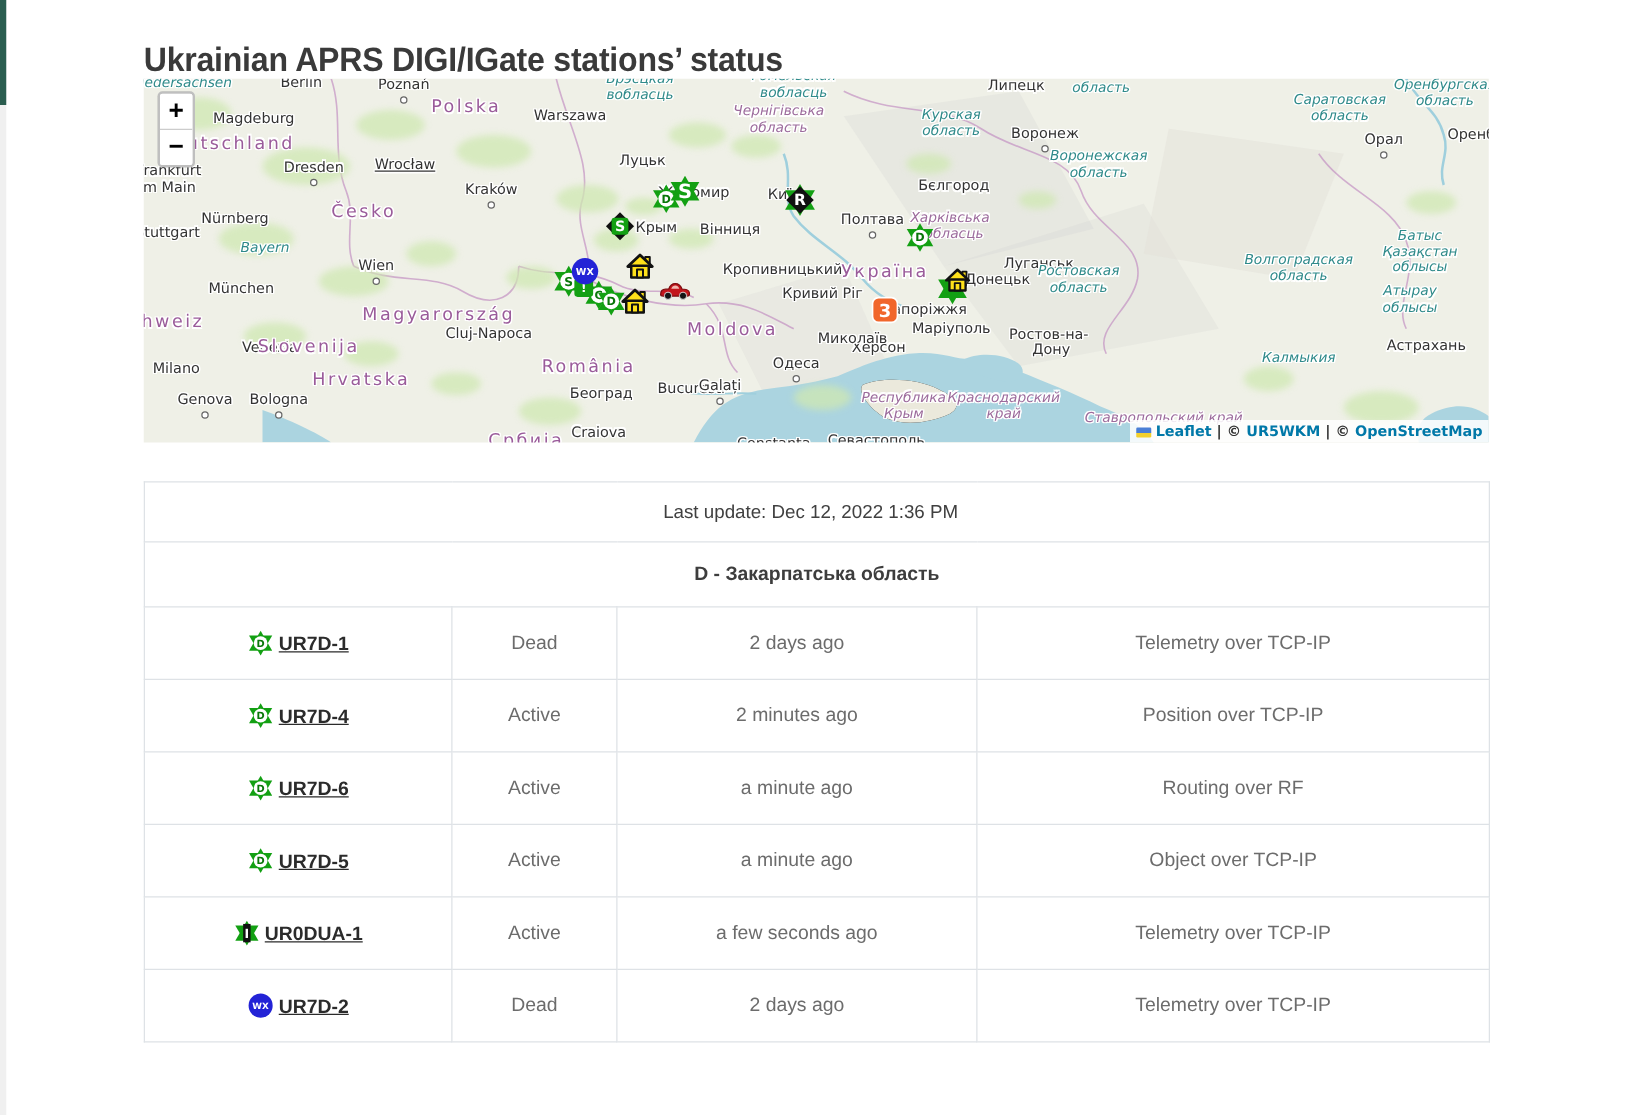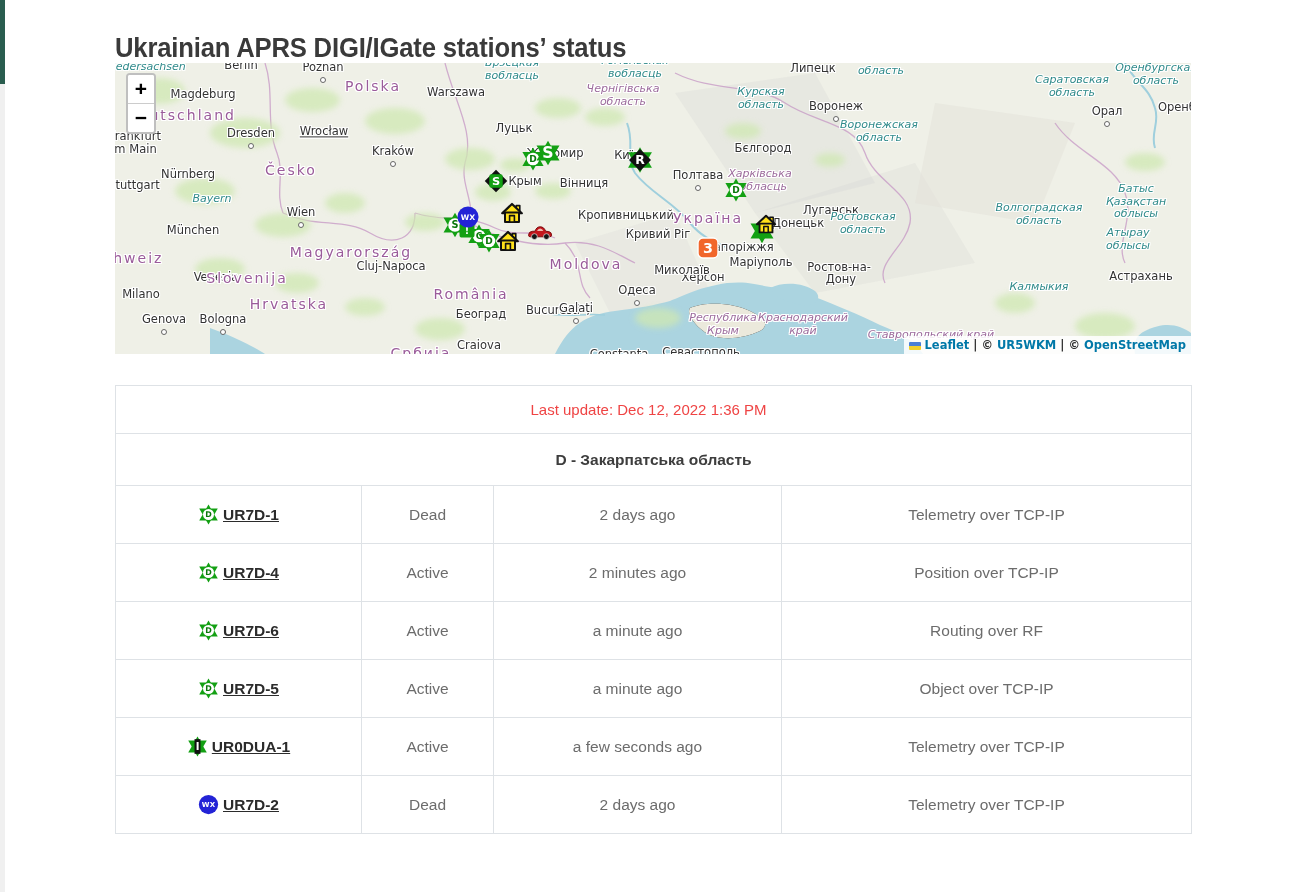--- a/index.html
+++ b/index.html
@@ -53,21 +53,21 @@
   .attribution a{color:#0078a8;text-decoration:none;cursor:pointer;}
   .flag{display:inline-block;width:12px;height:8px;vertical-align:-1px;margin-right:4px;
     background:linear-gradient(#4b7fd6 50%,#f3d02c 50%);border-radius:1px;}
   .sep{color:#333;}
   
   table.stations{
     width:1076px;margin-top:31px;border-collapse:collapse;table-layout:fixed;
     font-size:15.5px;color:#6c6c6c;
   }
   table.stations td,table.stations th{border:1px solid #dee2e6;text-align:center;}
-  td.update{height:45px;text-align:right;padding-right:11px;color:#ef4444;font-size:15px;}
+  td.update{height:45px;text-align:right;padding-right:11px;color:#404040;font-size:15px;}
   th{height:49px;font-weight:700;color:#3d3d3d;font-size:15.5px;}
   td.section{height:49px;font-weight:700;color:#3d3d3d;font-size:15.5px;}
   td.cell{height:55px;}
   a.callsign{color:#2b2b2b;font-weight:700;text-decoration:underline;cursor:pointer;}
   .tbl-icon{display:inline-block;vertical-align:-5px;margin-right:4px;line-height:0;}
 </style>
 </head>
 <body>
 
 <div class="progress-track">

